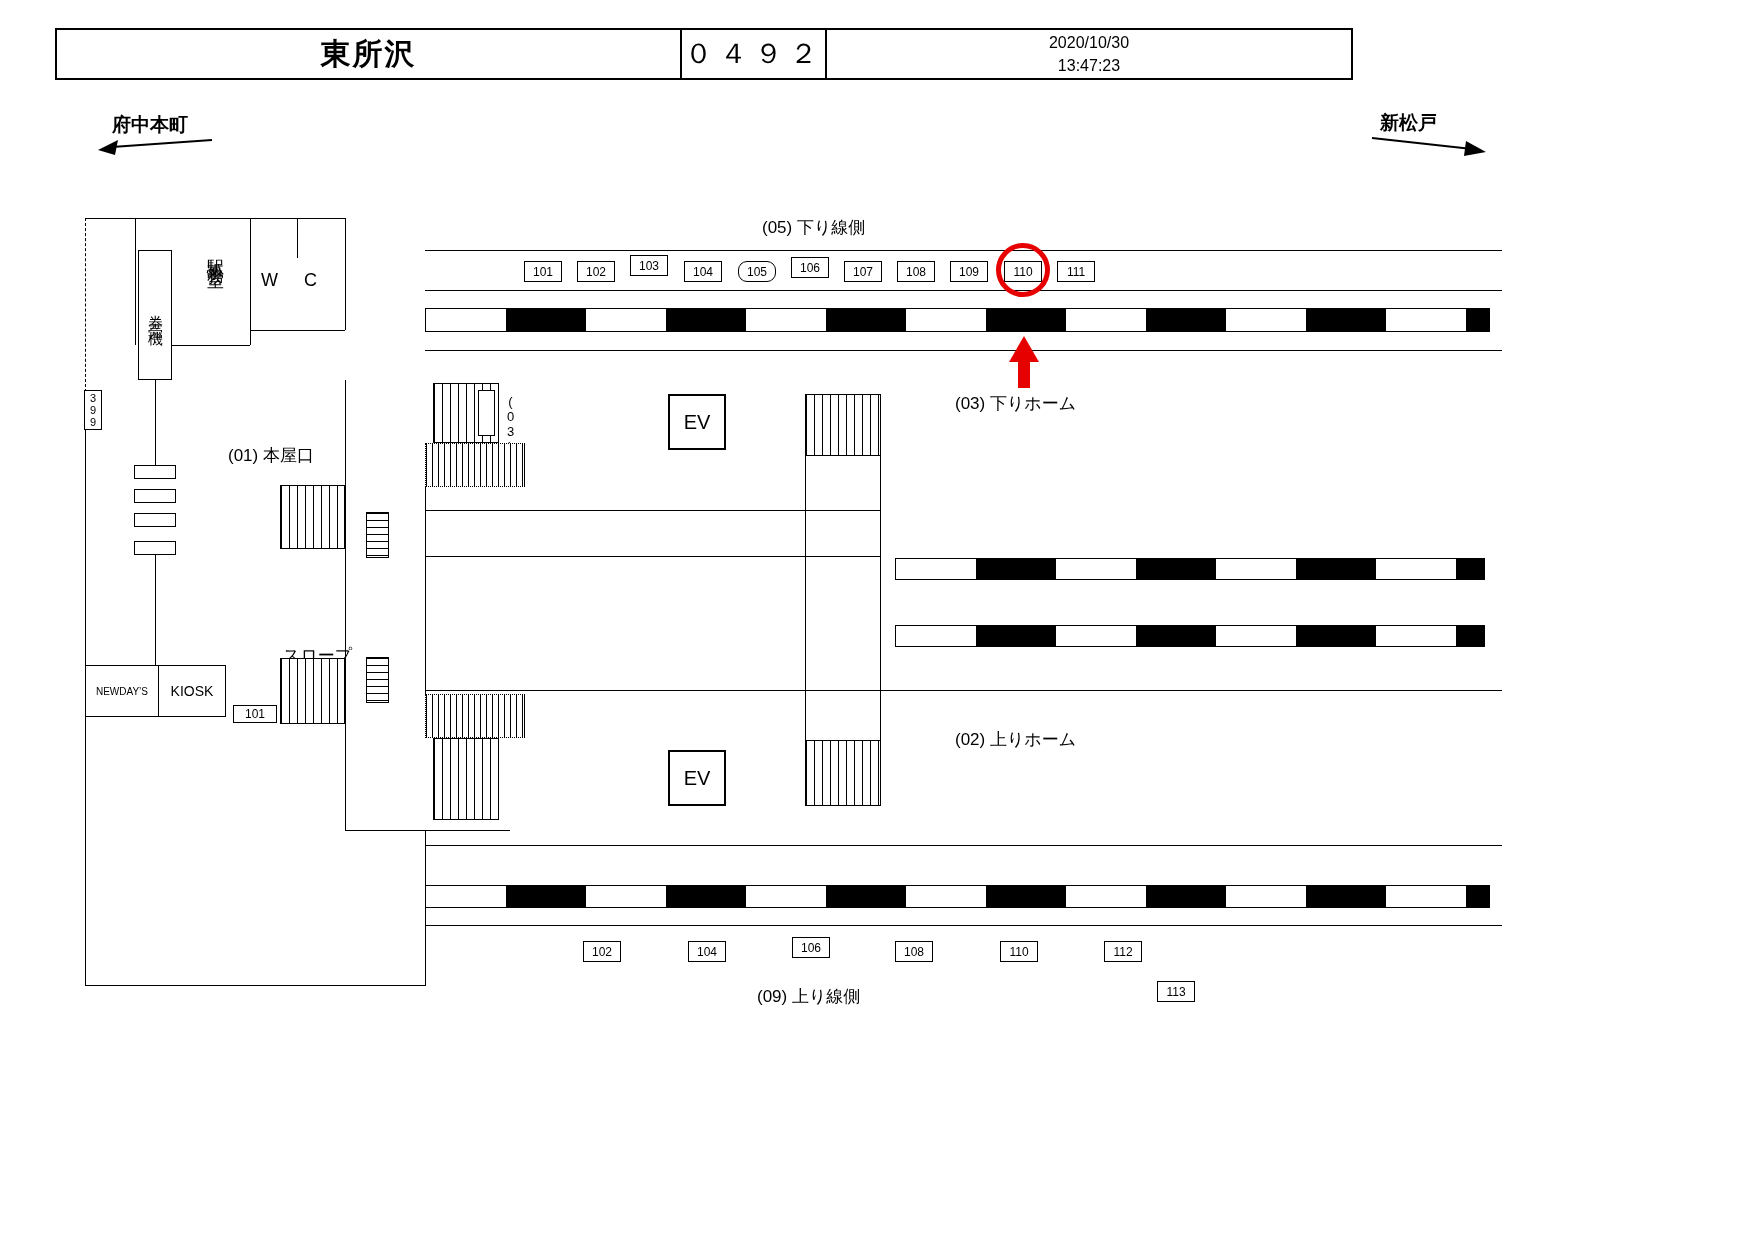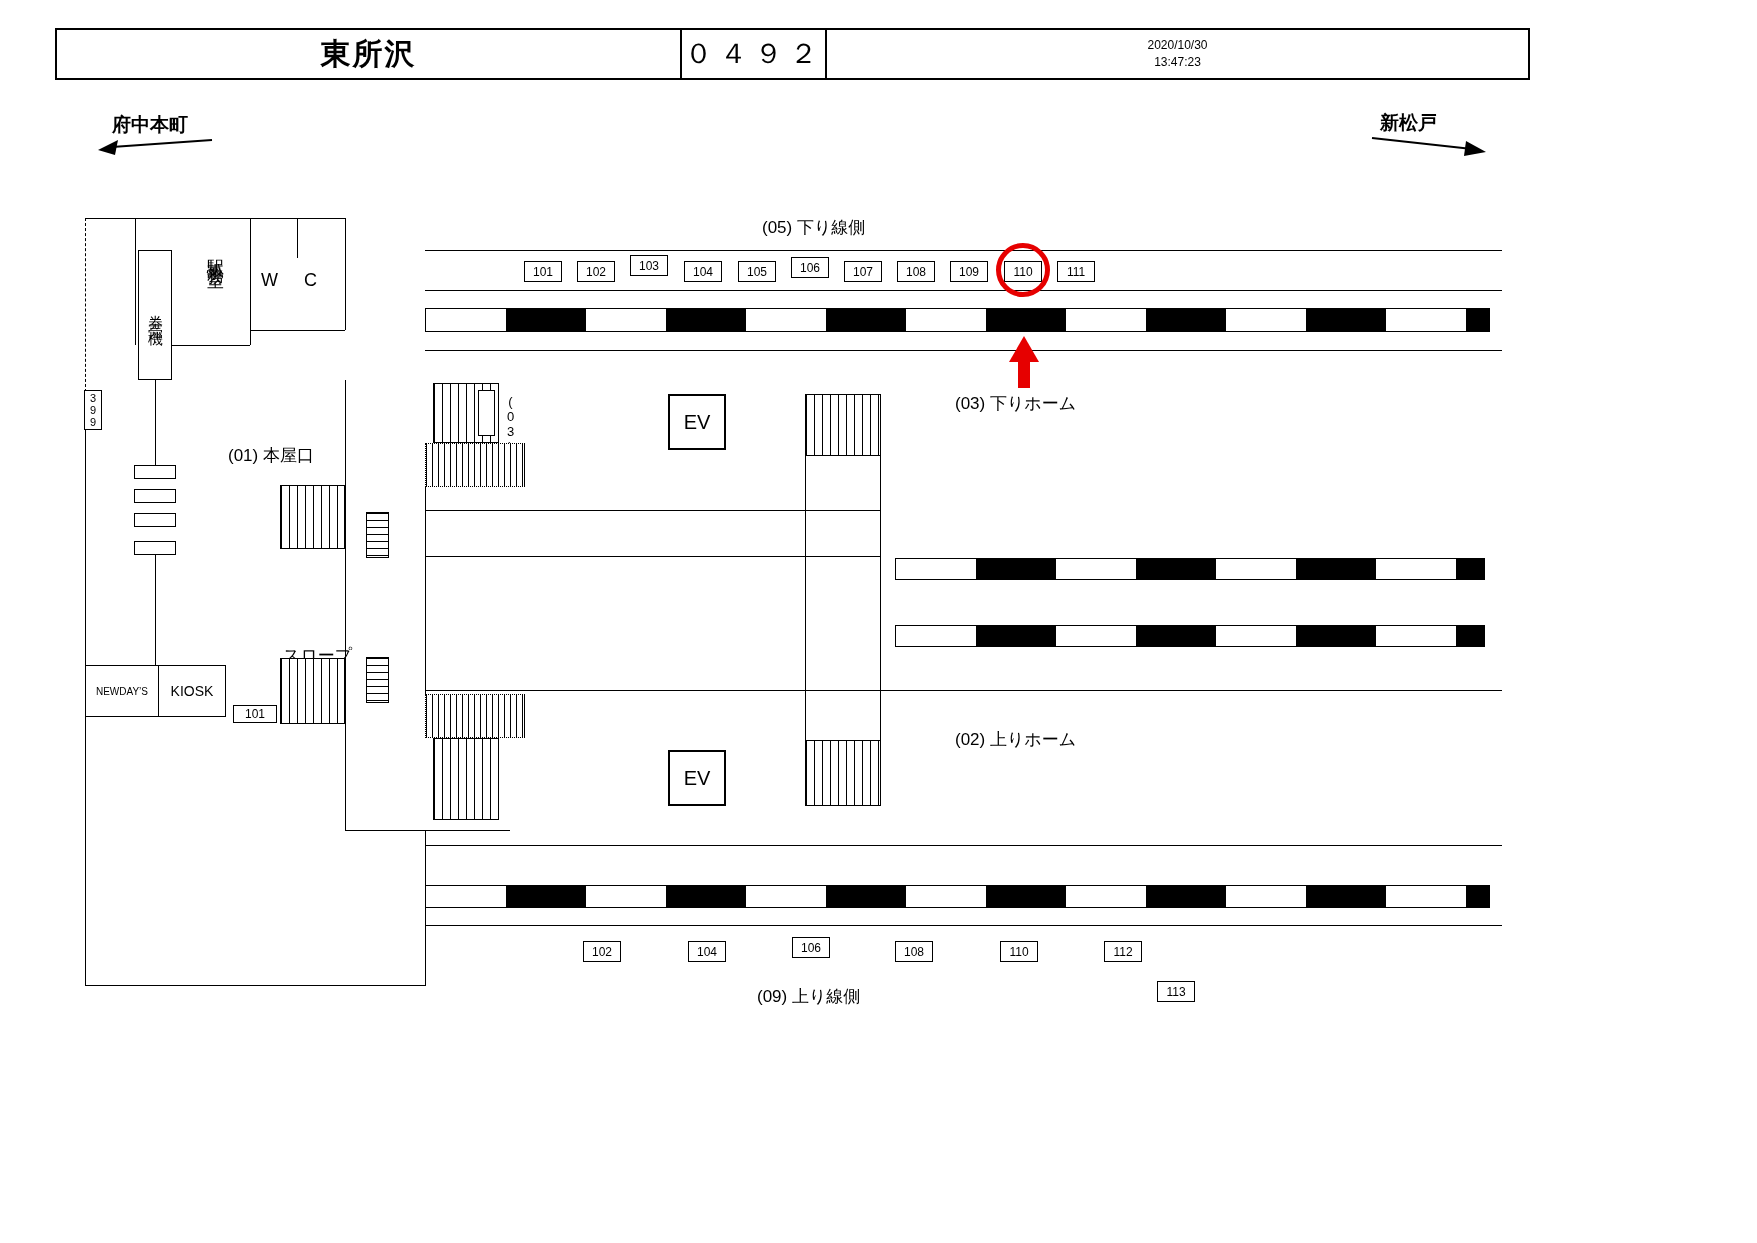--- a/index.html
+++ b/index.html
@@ -1,27 +1,27 @@
 <!DOCTYPE html>
 <html><head>
 <meta charset="utf-8">
 <style>
   * { margin:0; padding:0; box-sizing:border-box; }
   html,body { background:#fff; }
   body { font-family:"Liberation Sans","DejaVu Sans",sans-serif; color:#000; }
   .canvas { position:relative; width:1757px; height:1243px; background:#fff; overflow:hidden; }
 
   
-  .hdr { position:absolute; left:55px; top:28px; width:1475px; height:52px; display:flex; border:2px solid #000; background:#fff;text-align:center; }
+  .hdr { position:absolute; left:55px; top:28px; width:1298px; height:52px; display:flex; border:2px solid #000; background:#fff;text-align:center; }
   .hdr-cell { display:flex; flex-direction:column; align-items:center; justify-content:center; border-right:2px solid #000; }
   .hdr-cell:last-child { border-right:none; }
   .c1 { width:625px; font-size:30px; font-weight:bold; letter-spacing:2px; }
   .c2 { width:145px; font-size:28px; letter-spacing:7px; padding-left:2px; }
   .c3 { width:563px; font-size:17px; line-height:1.45; }
-  .c4 { flex:1; font-size:12px; line-height:1.45; }
+  .c4 { flex:1; font-size:16px; line-height:1.45; }
 
   
   .hline { position:absolute; height:0; border-top:1px solid #000; }
   .vline { position:absolute; width:0; border-left:1px solid #000; }
   .vline.dashed { border-left-style:dashed; }
   .box { position:absolute; border:1px solid #000; background:#fff; display:flex; align-items:center; justify-content:center; }
   .sign { position:absolute; width:38px; height:21px; border:1px solid #000; background:#fff; display:flex; align-items:center; justify-content:center; font-size:12px; }
   .track { position:absolute; border:1px solid #000; background:repeating-linear-gradient(90deg,#fff 0 80px,#000 80px 160px); }
   .stairs-v { position:absolute; border:1px solid #000; background:repeating-linear-gradient(90deg,#000 0 1.5px,#fff 1.5px 8px); }
   .stairs-h { position:absolute; border:1px solid #000; background:repeating-linear-gradient(180deg,#000 0 1.5px,#fff 1.5px 7px); }
@@ -60,21 +60,21 @@
   </svg>
 
   <div class="lbl" style="left:762px;top:216px;">(05) 下り線側</div>
   <div class="hline" style="left:425px;top:250px;width:1077px;"></div>
   <div class="hline" style="left:425px;top:290px;width:1077px;"></div>
 
   <div class="sign" style="left:524px;top:261px;">101</div>
   <div class="sign" style="left:577px;top:261px;">102</div>
   <div class="sign" style="left:630px;top:255px;">103</div>
   <div class="sign" style="left:684px;top:261px;">104</div>
-  <div class="sign" style="left:738px;top:261px;">105</div>
+  <div class="sign" style="left:738px;top:261px;border-radius:9px;">105</div>
   <div class="sign" style="left:791px;top:257px;">106</div>
   <div class="sign" style="left:844px;top:261px;">107</div>
   <div class="sign" style="left:897px;top:261px;">108</div>
   <div class="sign" style="left:950px;top:261px;">109</div>
   <div class="sign" style="left:1004px;top:261px;">110</div>
   <div class="sign" style="left:1057px;top:261px;">111</div>
 
   <div class="track" style="left:425px;top:308px;width:1065px;height:24px;"></div>
   <div class="hline" style="left:425px;top:350px;width:1077px;"></div>
 

